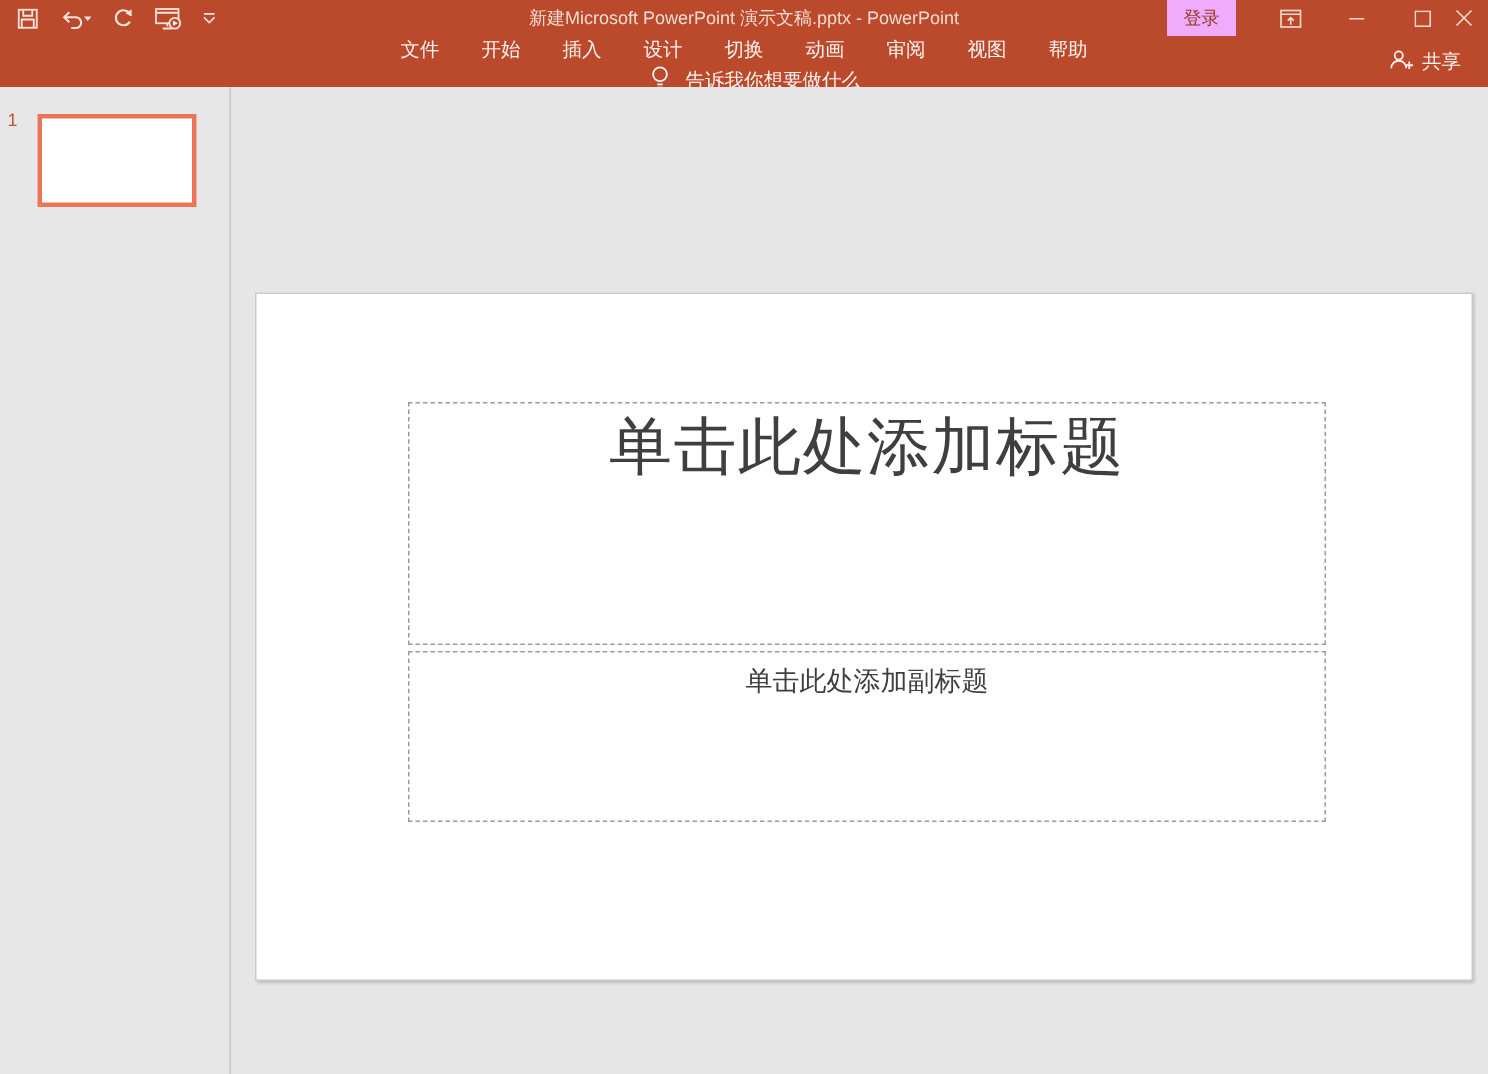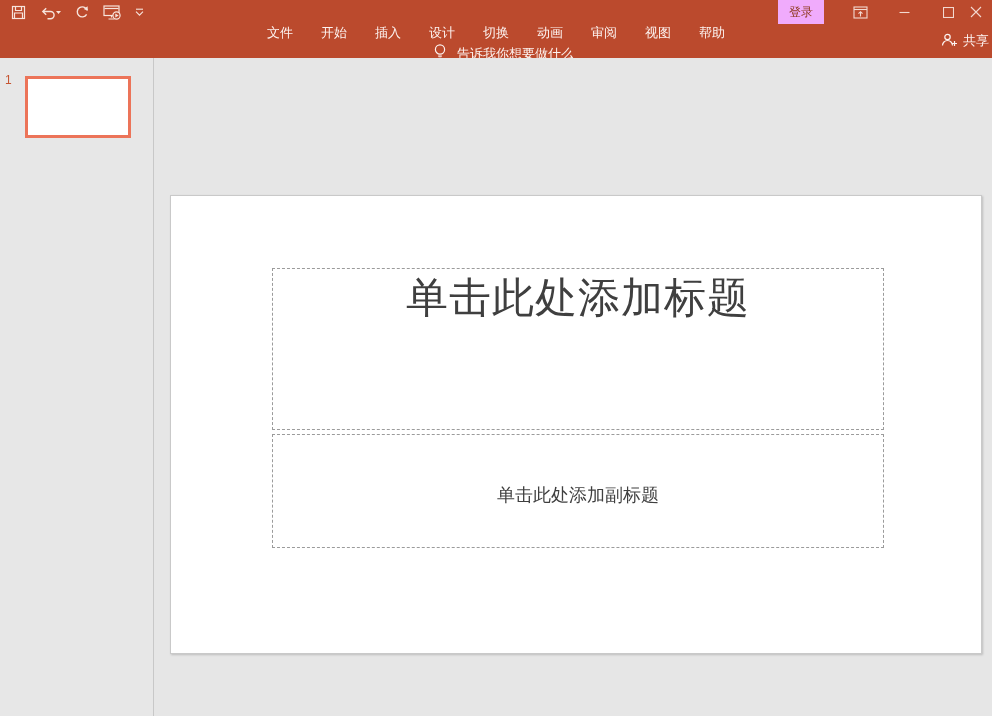--- a/index.html
+++ b/index.html
@@ -15,33 +15,33 @@
   .tb-right { position:absolute; right:0; top:0; height:24px; display:flex; align-items:center; }
   .signin-btn { background:#f0abfc; color:#8E3A1E; font-size:12px; height:28px; line-height:17px; padding:0 11px; border:none; border-radius:1px; margin-right:14px; cursor:pointer; }
   .wbtn { width:44px; height:24px; display:flex; align-items:center; justify-content:center; }
   .wbtn:last-child { width:22px; justify-content:flex-start; }
 
   
   .tabrow { position:absolute; left:0; top:24px; width:992px; height:34px; background:#BB4A2D; display:flex; align-items:center;flex-direction:column; }
   .tabs { display:flex; align-items:center; height:100%; padding-left:0; }
   .tab { color:#FDF3F0; font-size:13px; height:100%; display:flex; align-items:center; padding:0 14px; cursor:pointer; white-space:nowrap; }
   .tellme { display:flex; align-items:center; gap:9px; margin-left:14px; color:#FDF3F0; font-size:13px; cursor:pointer; white-space:nowrap; }
-  .share { position:absolute; right:3px; top:0; height:100%; display:flex; align-items:center; gap:5px; color:#FDF3F0; font-size:13px; cursor:pointer; }
+  .share { position:absolute; right:18px; top:0; height:100%; display:flex; align-items:center; gap:5px; color:#FDF3F0; font-size:13px; cursor:pointer; }
 
   
   .workspace { position:absolute; left:0; top:58px; width:992px; height:658px; background:#E6E6E6; }
   .thumb-panel { position:absolute; left:0; top:0; width:154px; height:100%; background:#E7E7E7; border-right:1px solid #C8C8C8; }
   .slide-number { position:absolute; left:5px; top:15px; font-size:12px; color:#C65532; }
   .thumb { position:absolute; left:25px; top:18px; width:106px; height:62px; background:#FFFFFF; border:3px solid #EC7459; cursor:pointer; }
 
   .canvas { position:absolute; left:170px; top:137px; width:812px; height:459px; background:#FFFFFF; border:1px solid #C9C9C9; box-shadow:1px 1px 2px rgba(0,0,0,0.18); }
   .ph { position:absolute; left:101px; width:612px; border:1px dashed #9B9B9B; cursor:text; }
   .ph-title { top:72px; height:162px; display:flex; align-items:flex-start; justify-content:center; }
   .ph-title .ph-text { font-size:42px; font-weight:300; color:#3F3F3F; line-height:1.38; letter-spacing:1px; white-space:nowrap; }
-  .ph-subtitle { top:238px; height:114px; display:flex; align-items:center; justify-content:center; padding-top:7px; }
+  .ph-subtitle { top:238px; height:114px; display:flex; align-items:flex-start; justify-content:center; padding-top:7px; }
   .ph-subtitle .ph-text { font-size:18px; color:#3F3F3F; white-space:nowrap; }
 </style>
 </head>
 <body>
 
 <div class="titlebar">
   <div class="qat">
     <div class="qbtn">
       <span>
         <svg width="15" height="15" viewBox="0 0 15 15">
@@ -92,20 +92,21 @@
         <svg width="9" height="9" viewBox="0 0 9 9">
             <g fill="none" stroke="#F7E4DC" stroke-width="1.1">
           <path d="M1 1.2 h7"></path>
           <path d="M1 3.6 l3.5 3.5 L8 3.6"></path>
         </g>
           </svg>
       </span>
     </div>
   </div>
 
+  <div class="win-title">新建Microsoft PowerPoint 演示文稿.pptx - PowerPoint</div>
 
   <div class="tb-right">
     <button class="signin-btn">登录</button>
     <div class="wbtn">
       <span>
         <svg width="15" height="13" viewBox="0 0 15 13">
             <g fill="none" stroke="#F3D9D0" stroke-width="1.1">
           <rect x="1" y="1" width="13" height="11"></rect>
           <path d="M1 3.5 h13"></path>
           <path d="M7.5 10.5 v-4.5 M5.5 7.7 L7.5 5.7 L9.5 7.7"></path>

